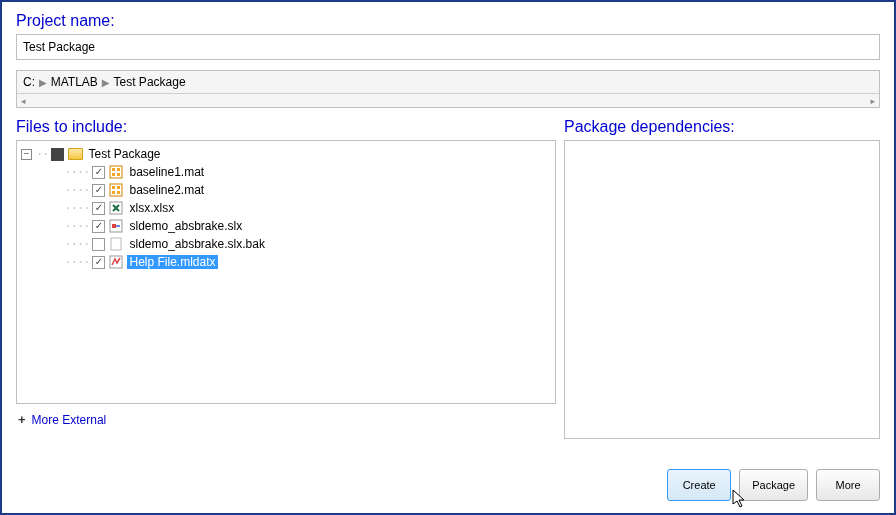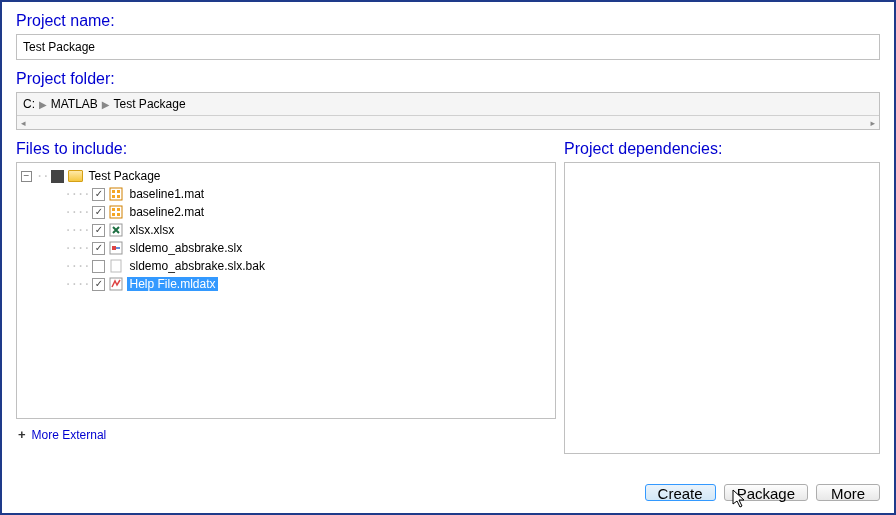--- a/index.html
+++ b/index.html
@@ -171,25 +171,25 @@
     }
     .button-row {
       display: flex;
       justify-content: flex-end;
       gap: 8px;
       padding-top: 30px;
       padding-bottom: 4px;
     }
     .btn {
       min-width: 64px;
-      height: 17px;
+      height: 32px;
       border: 1px solid #adadad;
       background: linear-gradient(#fdfdfd, #e8e8e8);
       font-family: inherit;
-      font-size: 15px;
+      font-size: 11px;
       border-radius: 3px;
       cursor: pointer;
       position: relative;
       padding: 0 12px;
     }
     .btn.highlight {
       border-color: #3399ff;
       background: linear-gradient(#eaf3fb, #d4e8f7);
     }
     .cursor-ptr {
@@ -202,21 +202,20 @@
   </style>
 </head>
 <body>
 
 <div class="outer">
   <div class="content">
 
     <div class="section-label">Project name:</div>
     <input class="project-name-input" type="text" value="Test Package" style="">
 
-    <div class="section-label">Project folder:</div>
     <div class="folder-box">
       <div class="breadcrumb">
         <span>C:</span>
         <span class="crumb-sep">▶</span>
         <span>MATLAB</span>
         <span class="crumb-sep">▶</span>
         <span>Test Package</span>
       </div>
       <div class="folder-scroll">
         <span class="scroll-arrow">◂</span>
@@ -318,21 +317,21 @@
           </div>
 
         </div>
         <div class="more-options">
           <span class="plus-sign">+</span>
           <span>More External</span>
         </div>
       </div>
 
       <div class="panel-col right">
-        <div class="section-label">Project dependencies:</div>
+        <div class="section-label">Package dependencies:</div>
         <div class="panel-box"></div>
       </div>
     </div>
 
     <div class="button-row">
       <button class="btn highlight">Create</button>
       <button class="btn">Package</button>
       <button class="btn">More</button>
     </div>
 

